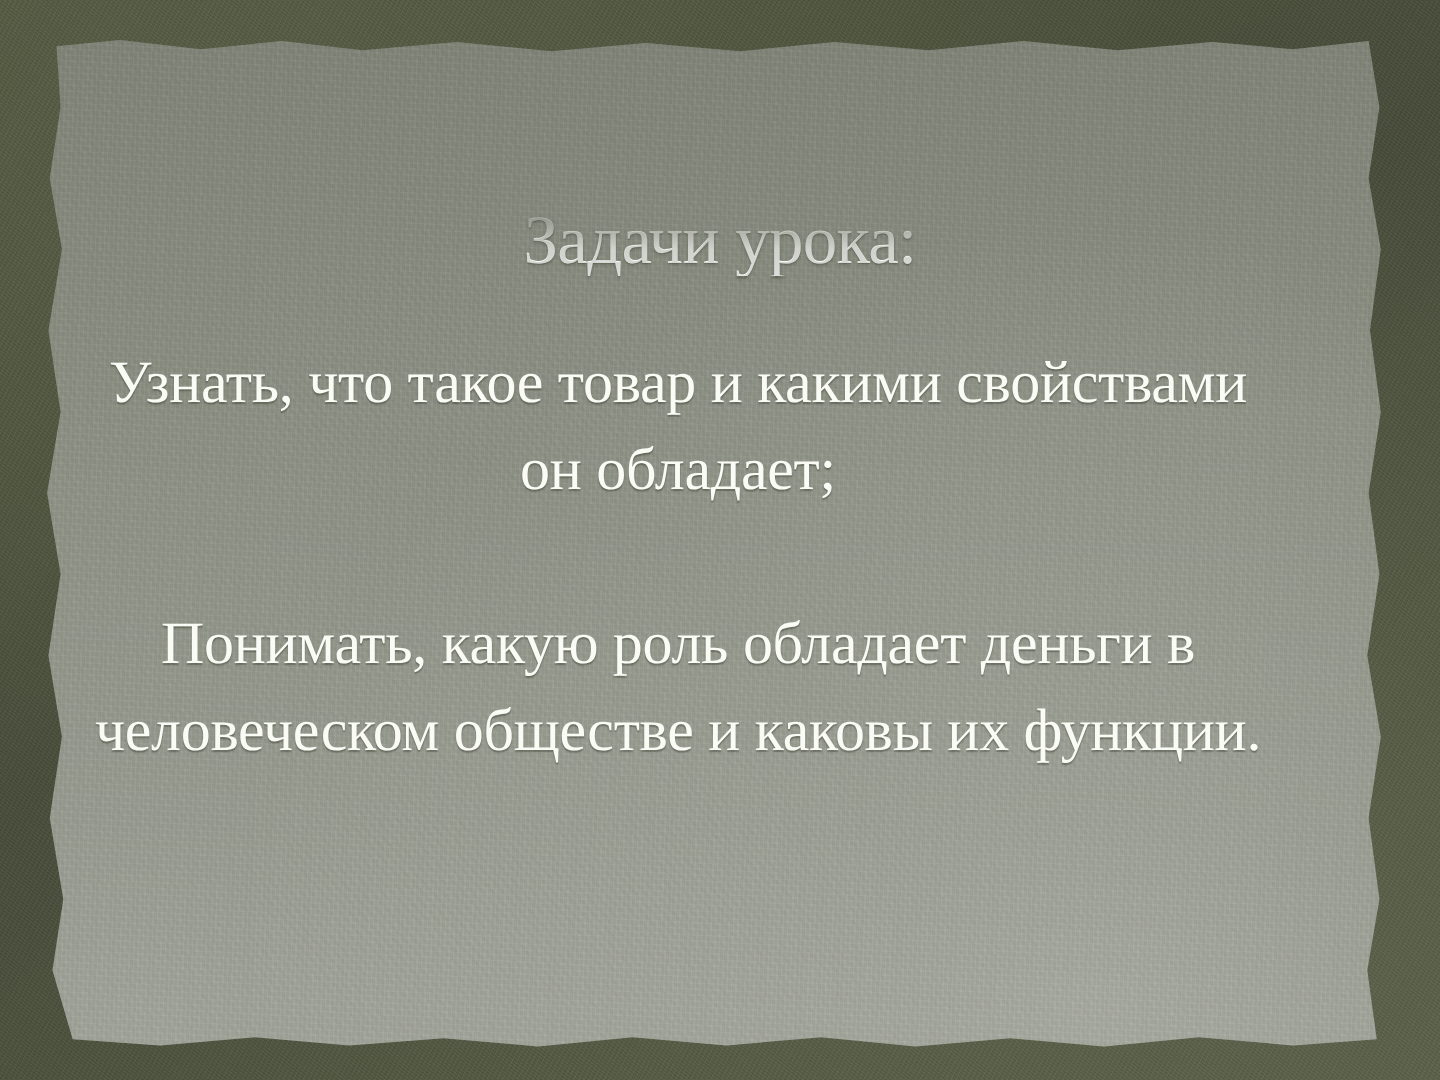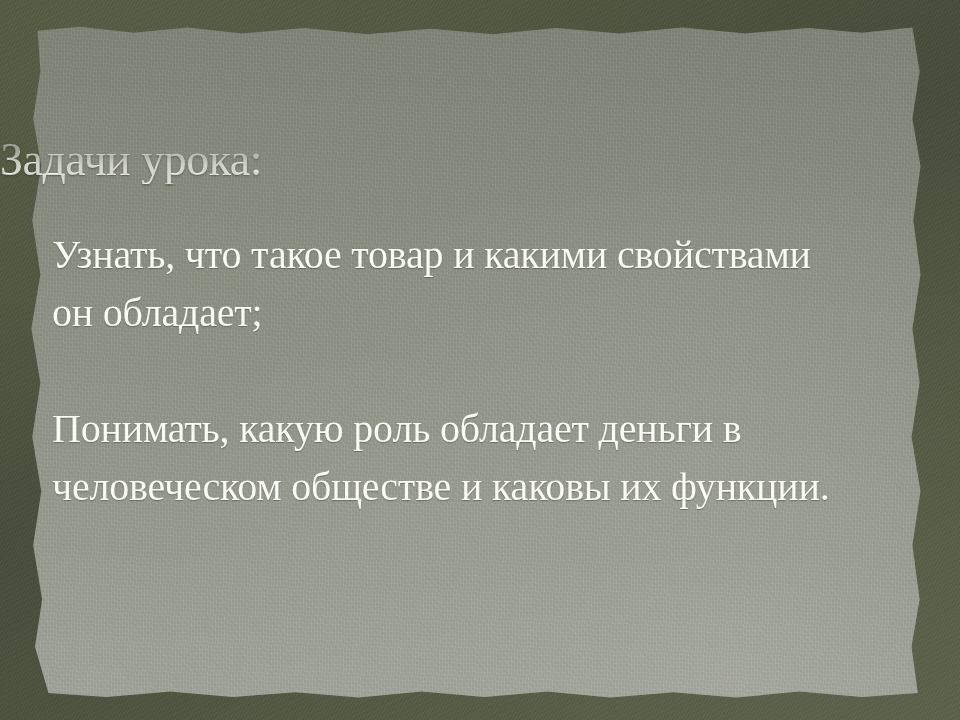--- a/index.html
+++ b/index.html
@@ -80,21 +80,21 @@
     position: absolute;
     inset: 0;
     padding: 0;
   }
 
   #slide .slide-title {
     position: absolute;
     left: 0;
     right: 0;
     top: 136px;
-    text-align: left;
+    text-align: center;
     font-size: 46px;
     line-height: 1.05;
     letter-spacing: -0.5px;
     font-weight: normal;
     margin: 0;
     color: #e9e9e2;
     background: linear-gradient(to bottom, #8f9288 0%, #b9bbb2 28%, #f2f2ee 62%, #ffffff 100%);
     -webkit-background-clip: text;
     background-clip: text;
     -webkit-text-fill-color: transparent;
@@ -109,20 +109,21 @@
     width: 800px;
   }
 
   #slide .para {
     margin: 0;
     color: #fbfbf6;
     font-size: 40px;
     line-height: 58px;
     letter-spacing: -0.2px;
     text-shadow: 0 1px 1px rgba(40,46,30,0.40);
+    text-align: center;
   }
 
   #slide .para-gap {
     height: 58px;
   }
 </style>
 </head>
 <body>
 
 <div id="slide">

